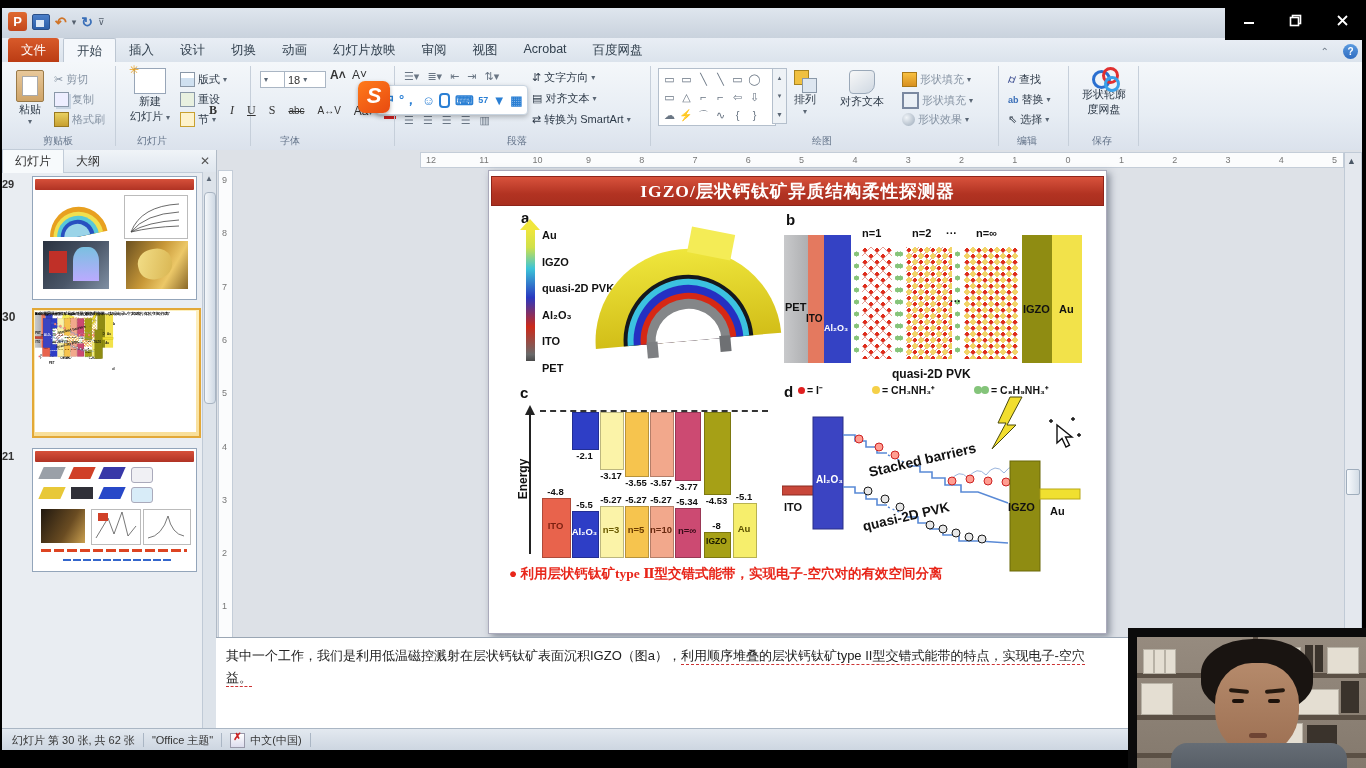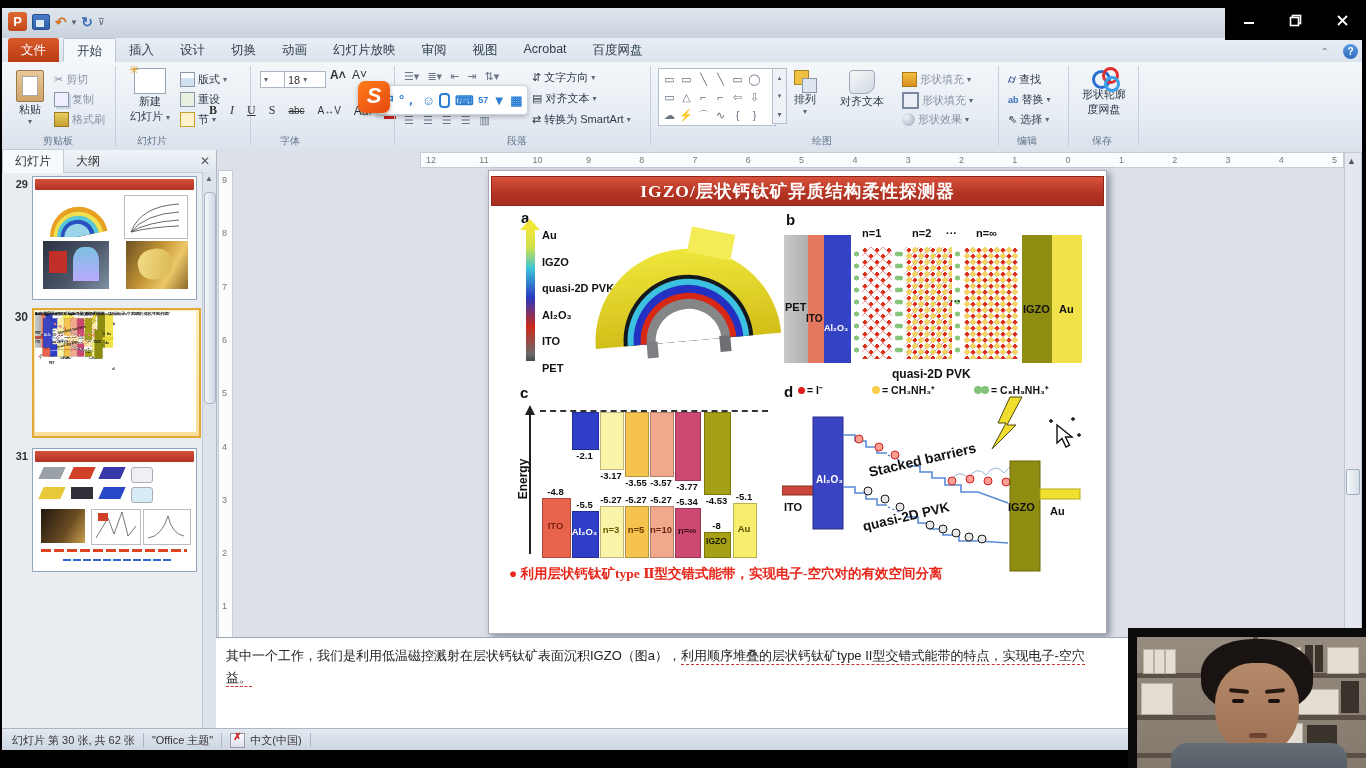--- a/index.html
+++ b/index.html
@@ -43,21 +43,21 @@
   #sogou-logo{left:358px;top:81px;width:32px;height:32px;background:linear-gradient(145deg,#ff7a1a,#e84a10);border-radius:7px;color:#fff;font-weight:bold;font-style:italic;font-size:22px;text-align:center;line-height:30px;z-index:41;box-shadow:0 2px 4px rgba(0,0,0,.3);}
   .sg-ic{color:#2a7fd4;font-size:13px;font-weight:bold;}
   .sg-mic{width:7px;height:11px;border:2px solid #2a7fd4;border-radius:4px;position:relative;}
   
   #slides-panel{left:2px;top:150px;width:214px;height:578px;background:#e9edf2;border-right:1px solid #b0bac6;}
   #panel-tabs{height:22px;background:linear-gradient(#f0f4f8,#dfe6ee);border-bottom:1px solid #c2ccd8;display:flex;align-items:center;font-size:12px;color:#333;}
   .ptab{padding:3px 12px;}
   .ptab.active{background:#f7fafc;border:1px solid #c2ccd8;border-bottom:none;}
   #panel-close{margin-left:auto;margin-right:6px;color:#555;font-size:12px;}
   .thumb-row{position:absolute;left:0;width:200px;display:flex;}
-  .tnum{width:26px;text-align:right;padding-right:4px;font-size:11px;color:#333;font-weight:bold;padding-top:2px;}
+  .tnum{width:26px;padding-right:4px;font-size:11px;color:#333;font-weight:bold;padding-top:2px;}
   .thumb{width:163px;height:122px;background:#fff;border:1px solid #93a5ba;position:relative;overflow:hidden;}
   .thumb-sel-wrap{background:linear-gradient(#fdf0c0,#f8df9a);border:2px solid #e2a838;padding:1px;width:163px;height:124px;position:relative;overflow:hidden;}
   .t-banner{position:absolute;left:2px;top:2px;right:2px;height:11px;background:linear-gradient(#d6503a,#b03324);border-radius:1px;}
   .t-redline{position:absolute;height:3px;background:repeating-linear-gradient(90deg,#d42 0 10px,rgba(0,0,0,0) 10px 13px);}
   .t-blueline{position:absolute;height:2px;background:repeating-linear-gradient(90deg,#36c 0 8px,rgba(0,0,0,0) 8px 10px);}
   #panel-scroll{left:202px;top:172px;width:13px;height:556px;background:#dde3ea;border-left:1px solid #c0cad6;}
   #panel-scroll .sth{position:absolute;left:1px;width:10px;top:20px;height:210px;background:linear-gradient(90deg,#f4f7fa,#cfd9e4);border:1px solid #a8b4c2;border-radius:4px;}
   .sarrow{position:absolute;left:2px;font-size:8px;color:#5a6674;}
   
   #editbg{left:216px;top:150px;width:1146px;height:578px;background:#dde1e7;}
@@ -788,21 +788,21 @@
   </div>
 
   <div class="abs">● 利用层状钙钛矿type Ⅱ型交错式能带，实现电子-空穴对的有效空间分离</div>
   <div class="abs"><span>Zou Xuming*, Liao Lei*, et al. Advanced Materials，</span><b style="font-style:normal;">2020</b><span>，32，1907527</span></div>
 </div>
         </div>
     </div>
   </div>
 
   <div class="thumb-row" style="top:298px;">
-    <span class="tnum">31</span>
+    <span class="tnum">21</span>
     <div class="thumb">
       <div class="t-banner"></div>
       <div style="position:absolute;left:8px;top:18px;display:flex;gap:8px;">
         <div style="width:22px;height:12px;background:#9aa0a8;transform:skewX(-24deg);"></div>
         <div style="width:22px;height:12px;background:#d04028;transform:skewX(-24deg);"></div>
         <div style="width:22px;height:12px;background:#3838a8;transform:skewX(-24deg);"></div>
         <div style="width:20px;height:14px;background:#f0f0f4;border:1px solid #aab;border-radius:3px;"></div>
       </div>
       <div style="position:absolute;left:8px;top:38px;display:flex;gap:8px;">
         <div style="width:22px;height:12px;background:#e8c838;transform:skewX(-24deg);"></div>

